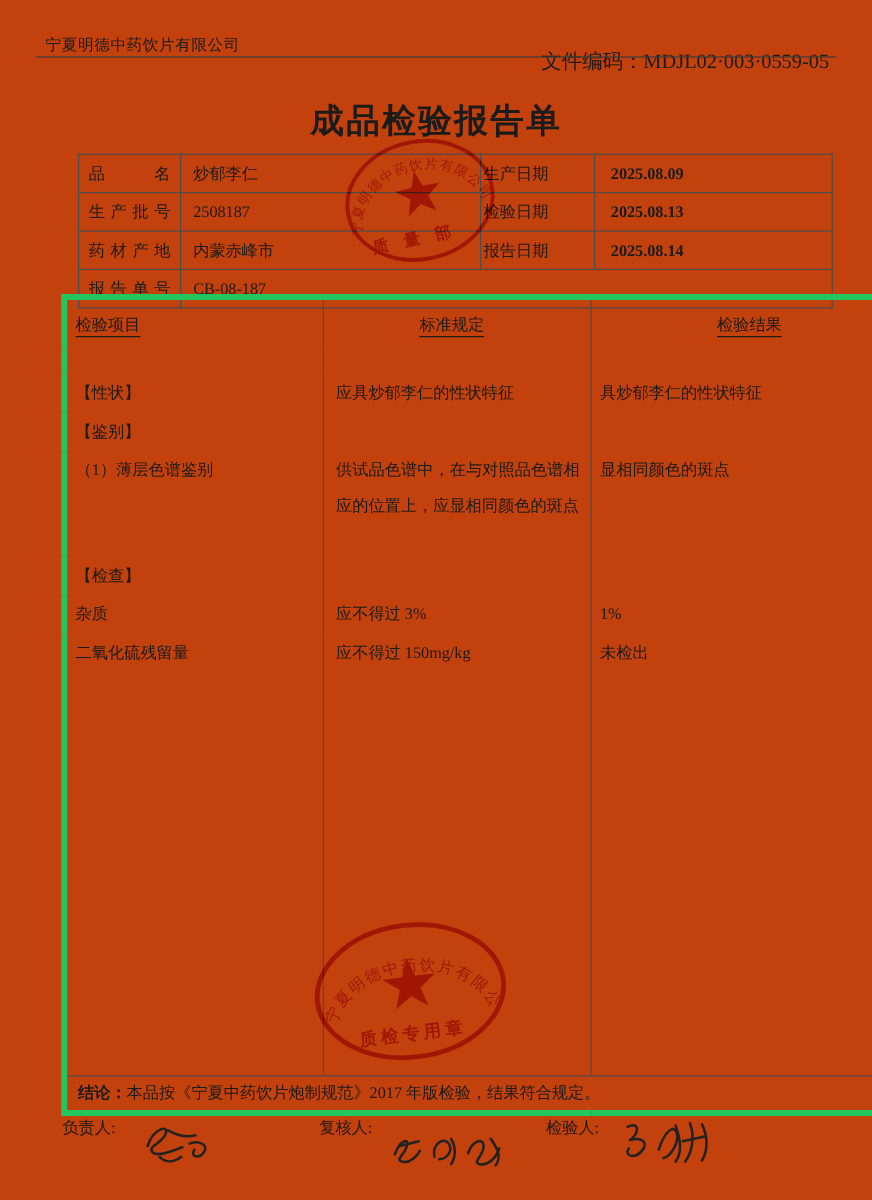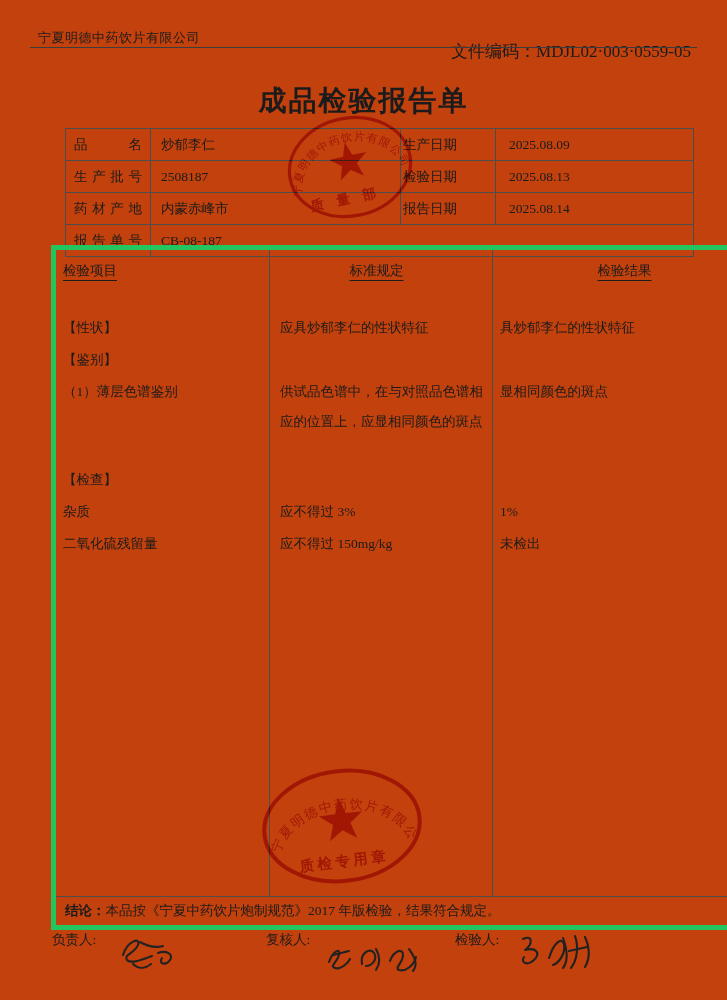--- a/index.html
+++ b/index.html
@@ -20,21 +20,21 @@
 
   
   table { border-collapse: collapse; table-layout: fixed; }
   td, th { font-size: 13.5px; font-weight: normal; overflow: hidden; }
 
   .info { position: absolute; left: 51px; top: 128px; width: 629px; margin-left: 14px; }
   .info td { border: 1px solid #4d4d4d; height: 29px; vertical-align: middle; }
   .info .lbl  { width: 68px;  padding: 0 8px;  text-align: justify; text-align-last: justify; }
   .info .val  { width: 238px; padding-left: 10px; }
   .info .lbl2 { width: 91px;  padding-left: 2px; }
-  .info .val2 { padding-left: 13px; }
+  .info .val2 { padding-left: 13px; font-weight: bold; }
 
   .main { position: absolute; left: 51px; top: 245px; width: 711px; height: 684px;
           border: 5px solid #22c55e; }
   .main td, .main th { border-left: 1px solid #4d4d4d; border-right: 1px solid #4d4d4d; vertical-align: middle; }
   .main .c1 { width: 205px; padding-left: 7px; }
   .main .c2 { width: 213px; padding-left: 10px; padding-right: 9px; }
   .main .c3 { padding-left: 7px; }
   .main th.c1 { text-align: left; }
   .main th.c2, .main th.c3 { text-align: center; padding-left: 0; }
   .main .head-row th { height: 40px; }

